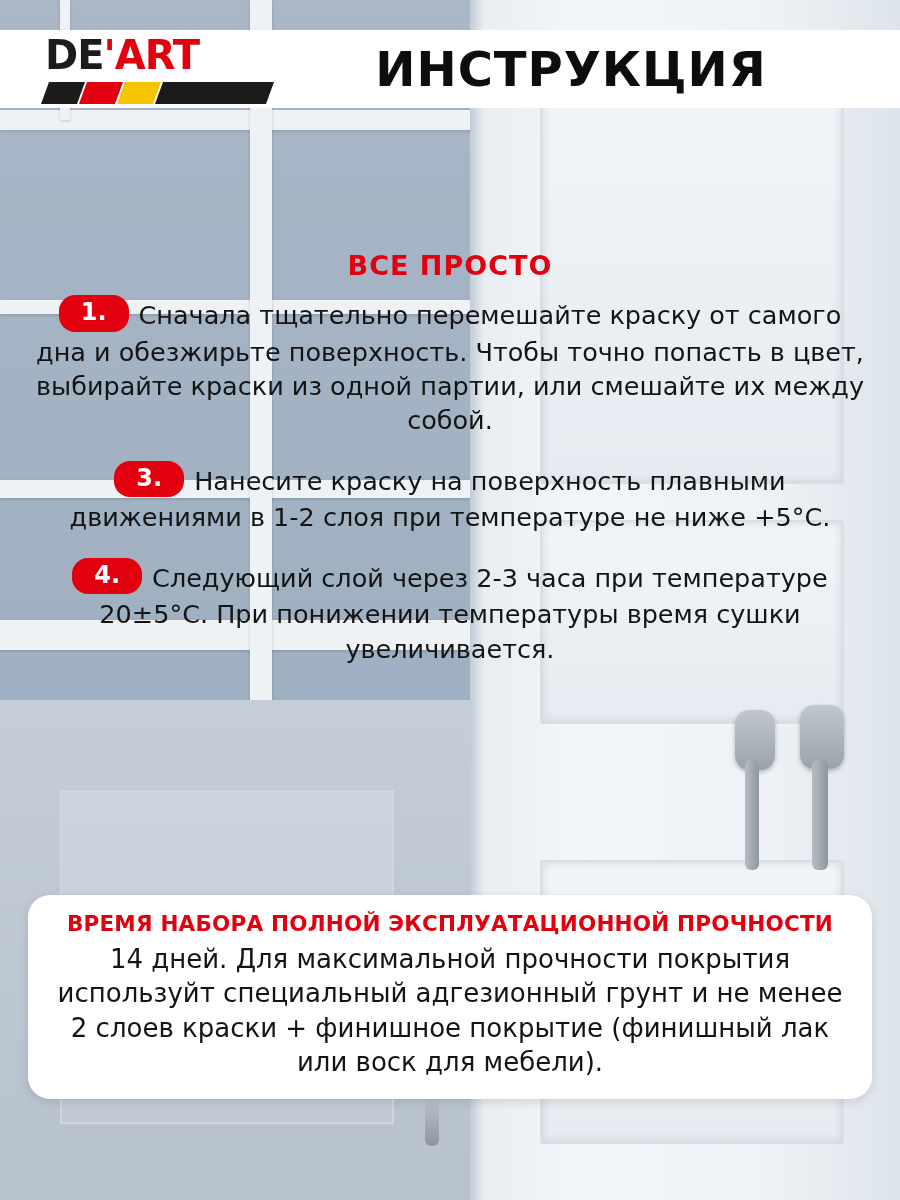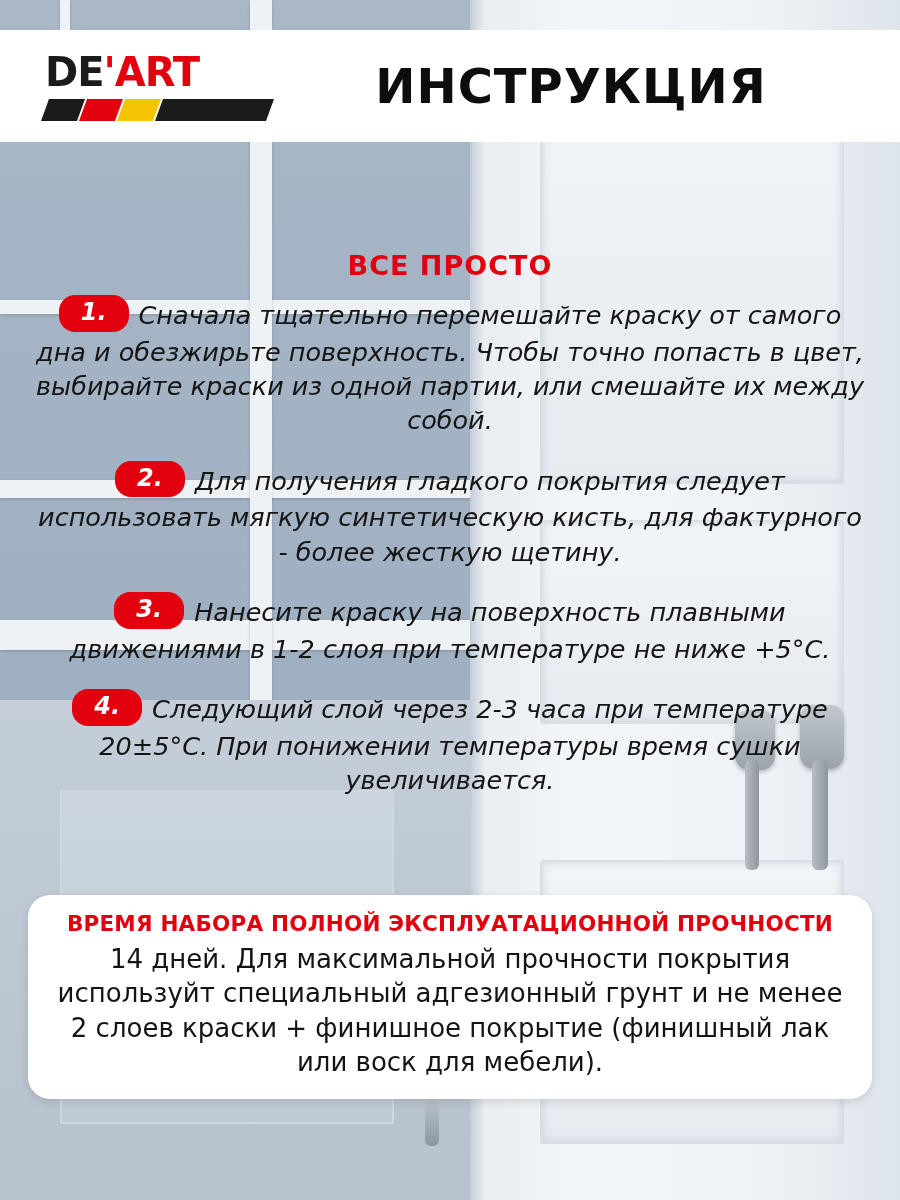--- a/index.html
+++ b/index.html
@@ -104,21 +104,21 @@
     position: absolute;
     left: 425px; top: 1100px; width: 14px; height: 46px;
     background: linear-gradient(180deg,#b9c1c9,#8d969f);
     border-radius: 6px;
   }
 
   
   .header {
     position: absolute;
     left: 0; top: 30px;
-    width: 900px; height: 112px;
+    width: 900px; height: 78px;
     background: #ffffff;
     display: flex;
     align-items: center;
   }
   .logo {
     position: relative;
     margin-left: 45px;
     width: 225px;
   }
   .logo-word {
@@ -170,21 +170,20 @@
     font-weight: 700;
     letter-spacing: 1px;
     margin-bottom: 16px;
   }
   .step {
     margin: 0 35px 26px 35px;
     text-align: center;
     color: #141414;
     font-size: 25.5px;
     line-height: 1.28;
-    font-style: italic;
   }
   .badge {
     display: inline-block;
     background: #e2000f;
     color: #ffffff;
     font-weight: 700;
     font-size: 24px;
     border-radius: 16px;
     padding: 2px 22px 4px 22px;
     margin-right: 10px;
@@ -263,23 +262,20 @@
     <div class="header-title">ИНСТРУКЦИЯ</div>
   </div>
 
   <div class="content">
     <div class="subtitle">ВСЕ ПРОСТО</div>
 
     <div class="step">
       <span class="badge">1.</span><span class="step-text">Сначала тщательно перемешайте краску от самого дна и обезжирьте поверхность. Чтобы точно попасть в цвет, выбирайте краски из одной партии, или смешайте их между собой.</span>
     </div>
 
-    <div class="step">
-      <span class="badge">2.</span><span class="step-text">Для получения гладкого покрытия следует использовать мягкую синтетическую кисть, для фактурного - более жесткую щетину.</span>
-    </div>
 
     <div class="step">
       <span class="badge">3.</span><span class="step-text">Нанесите краску на поверхность плавными движениями в 1-2 слоя при температуре не ниже +5°С.</span>
     </div>
 
     <div class="step">
       <span class="badge">4.</span><span class="step-text">Следующий слой через 2-3 часа при температуре 20±5°С. При понижении температуры время сушки увеличивается.</span>
     </div>
   </div>
 

